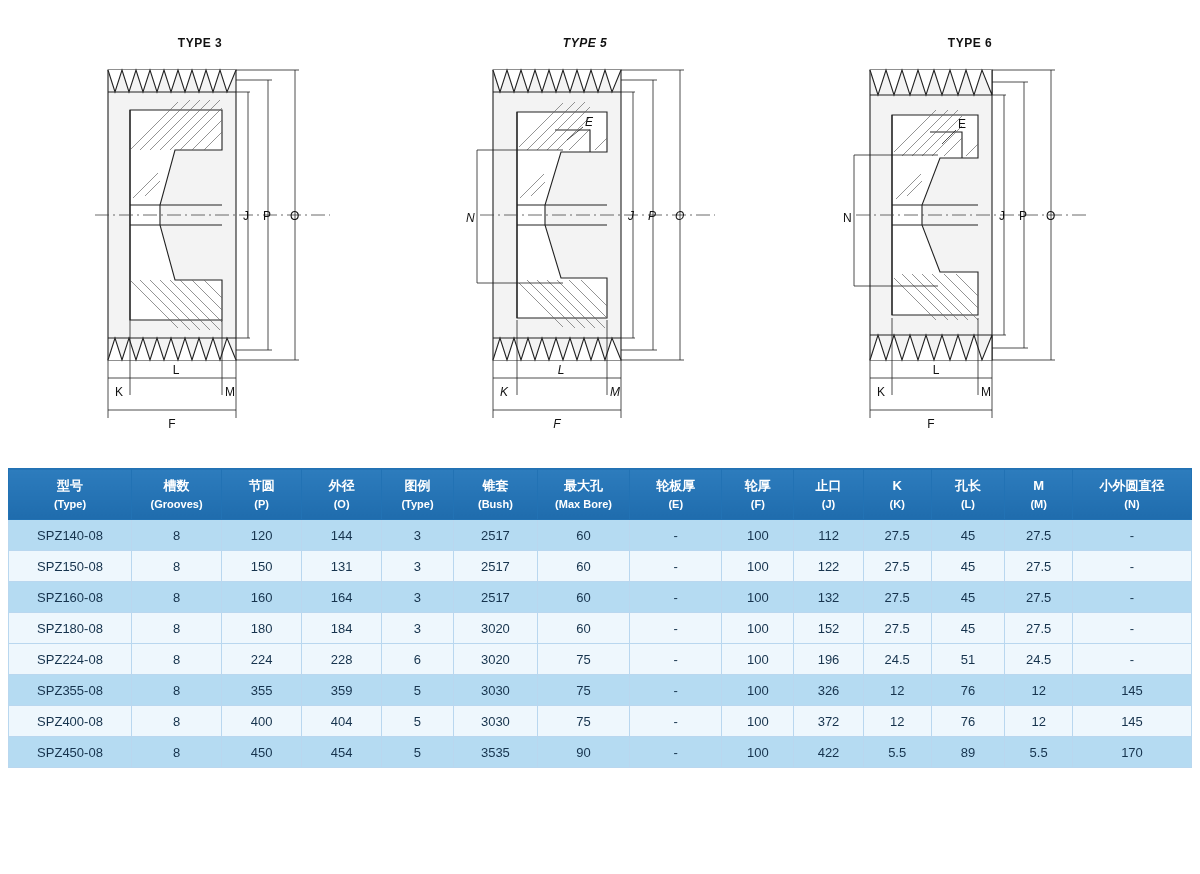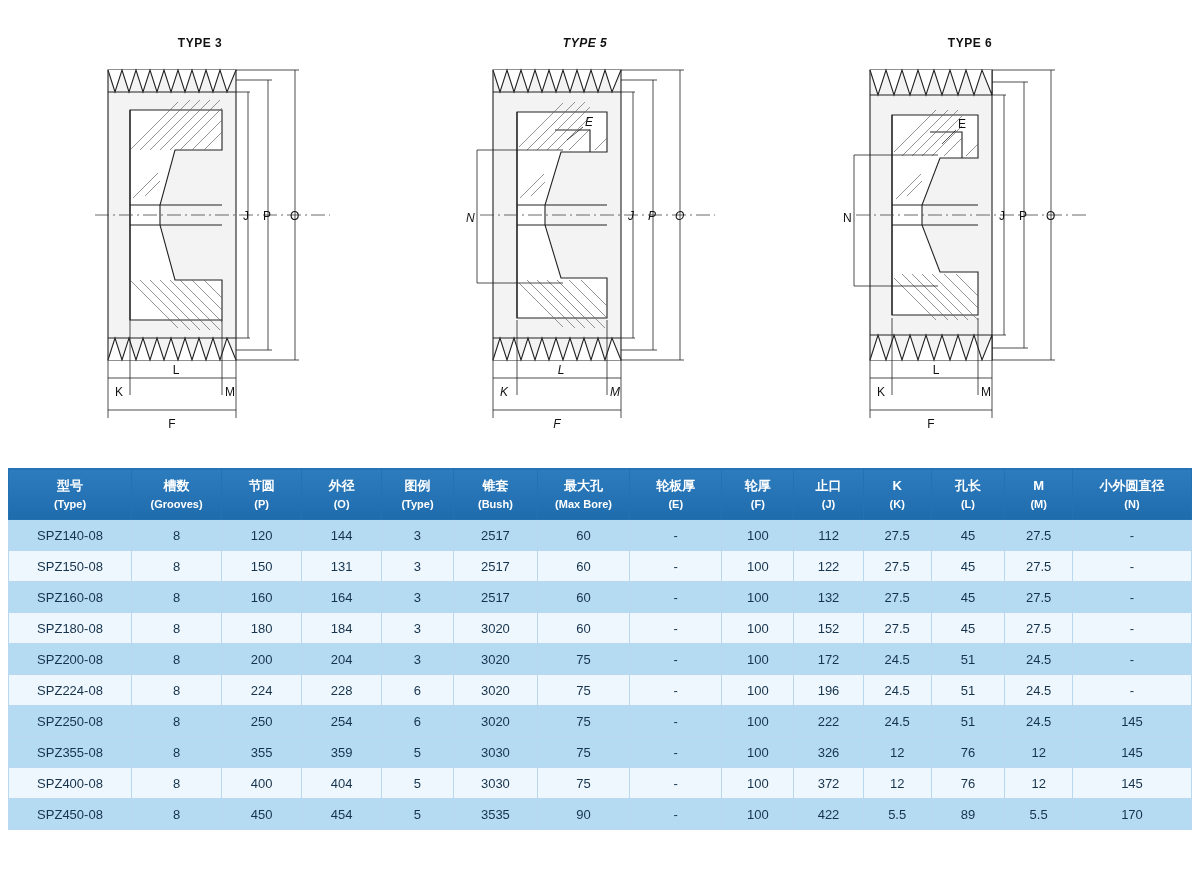--- a/index.html
+++ b/index.html
@@ -459,69 +459,37 @@
           <td>3020</td>
           <td>60</td>
           <td>-</td>
           <td>100</td>
           <td>152</td>
           <td>27.5</td>
           <td>45</td>
           <td>27.5</td>
           <td>-</td>
         </tr>
-        <tr class="odd">
-          <td class="name">SPZ200-08</td>
-          <td>8</td>
-          <td>200</td>
-          <td>204</td>
-          <td>3</td>
-          <td>3020</td>
-          <td>75</td>
-          <td>-</td>
-          <td>100</td>
-          <td>172</td>
-          <td>24.5</td>
-          <td>51</td>
-          <td>24.5</td>
-          <td>-</td>
-        </tr>
         <tr class="even">
           <td class="name">SPZ224-08</td>
           <td>8</td>
           <td>224</td>
           <td>228</td>
           <td>6</td>
           <td>3020</td>
           <td>75</td>
           <td>-</td>
           <td>100</td>
           <td>196</td>
           <td>24.5</td>
           <td>51</td>
           <td>24.5</td>
           <td>-</td>
         </tr>
         <tr class="odd">
-          <td class="name">SPZ250-08</td>
-          <td>8</td>
-          <td>250</td>
-          <td>254</td>
-          <td>6</td>
-          <td>3020</td>
-          <td>75</td>
-          <td>-</td>
-          <td>100</td>
-          <td>222</td>
-          <td>24.5</td>
-          <td>51</td>
-          <td>24.5</td>
-          <td>145</td>
-        </tr>
-        <tr class="odd">
           <td class="name">SPZ355-08</td>
           <td>8</td>
           <td>355</td>
           <td>359</td>
           <td>5</td>
           <td>3030</td>
           <td>75</td>
           <td>-</td>
           <td>100</td>
           <td>326</td>

